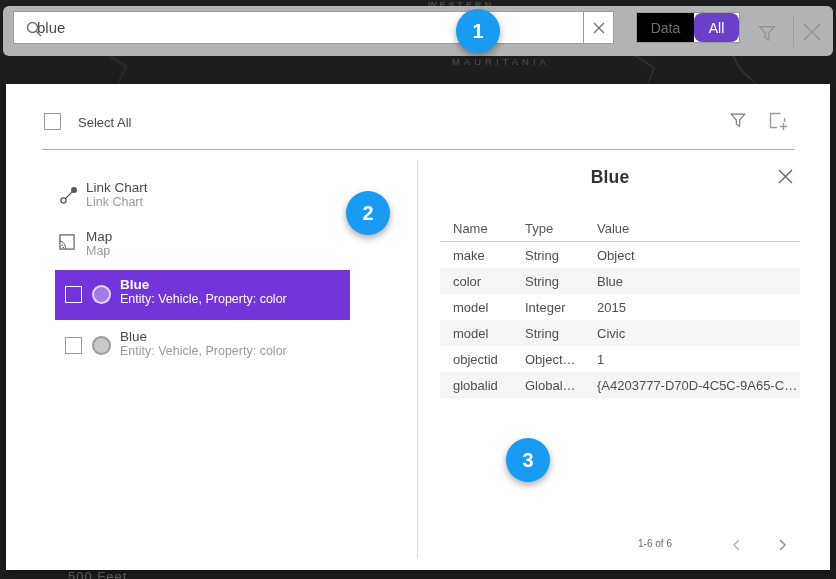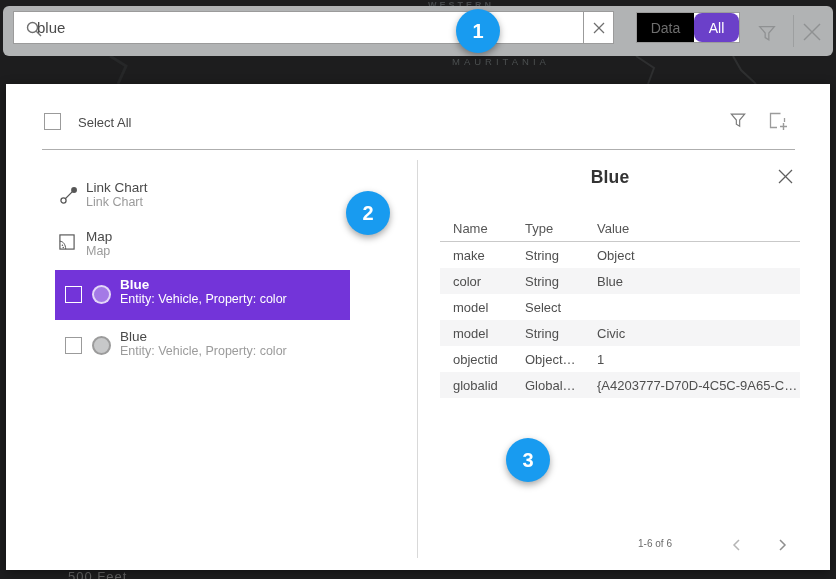--- a/index.html
+++ b/index.html
@@ -249,21 +249,22 @@
         <div class="c2">String</div>
         <div class="c3">Object</div>
       </div>
       <div class="dt-row alt">
         <div class="c1">color</div>
         <div class="c2">String</div>
         <div class="c3">Blue</div>
       </div>
       <div class="dt-row">
         <div class="c1">model</div>
-        <div class="c2">Select</div>
+        <div class="c2">Integer</div>
+        <div class="c3">2015</div>
       </div>
       <div class="dt-row alt">
         <div class="c1">model</div>
         <div class="c2">String</div>
         <div class="c3">Civic</div>
       </div>
       <div class="dt-row">
         <div class="c1">objectid</div>
         <div class="c2">Object…</div>
         <div class="c3">1</div>

